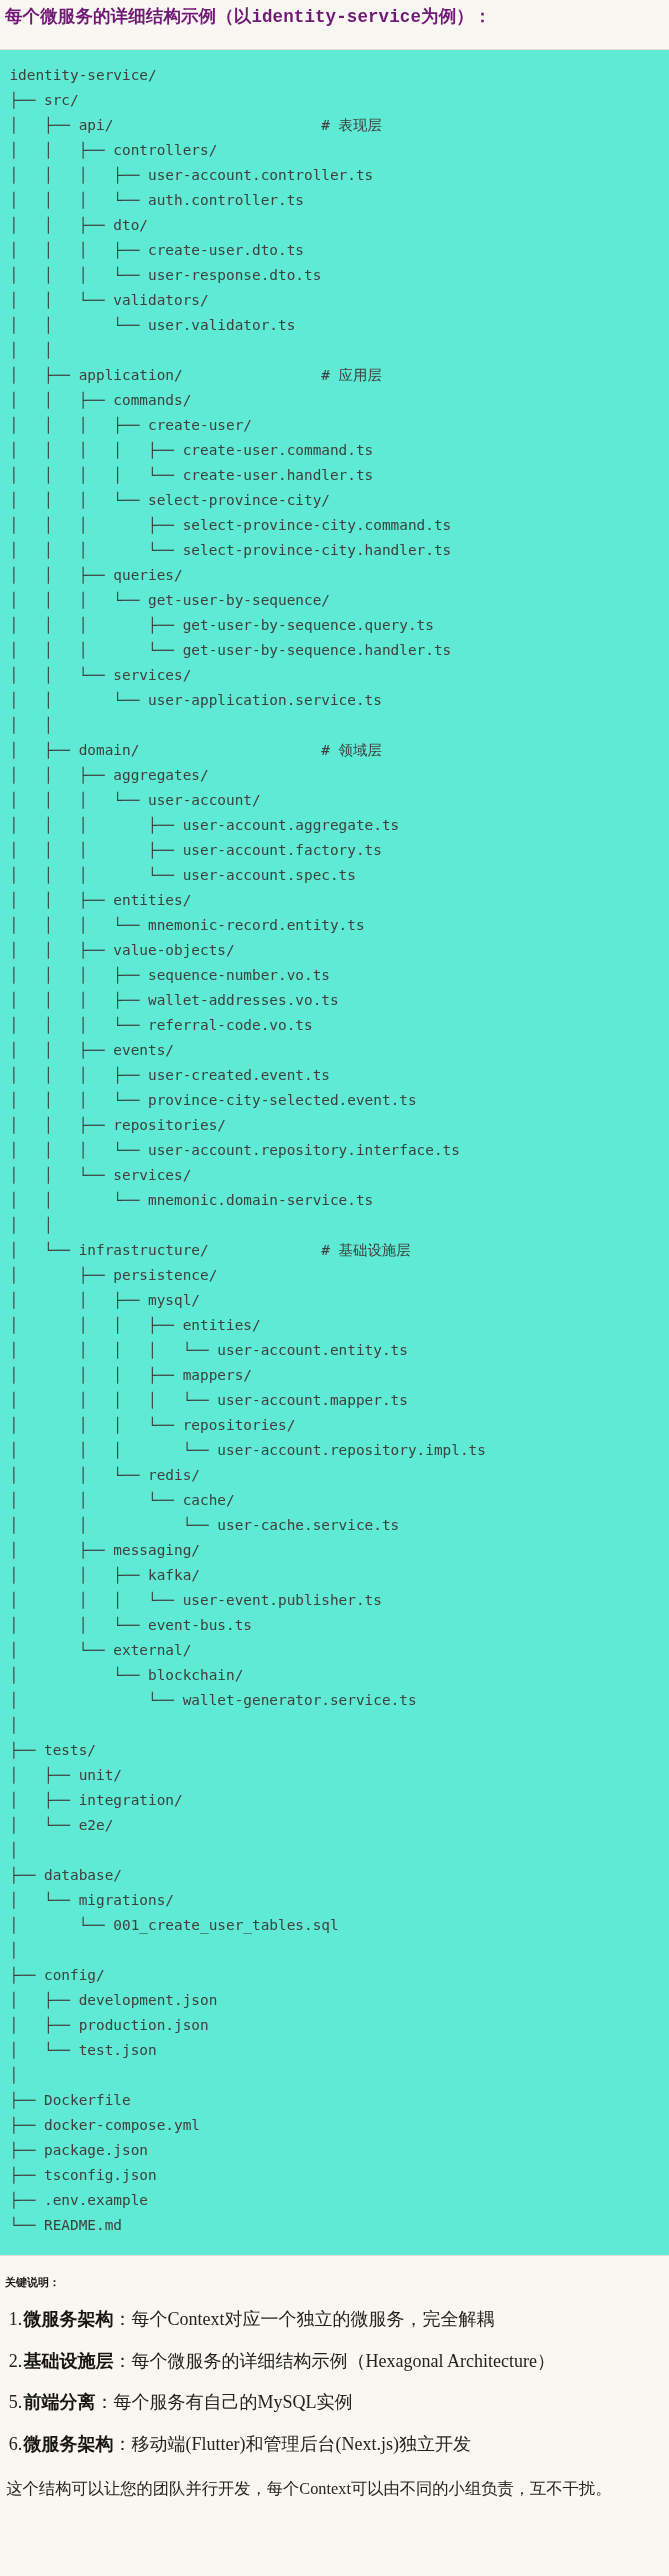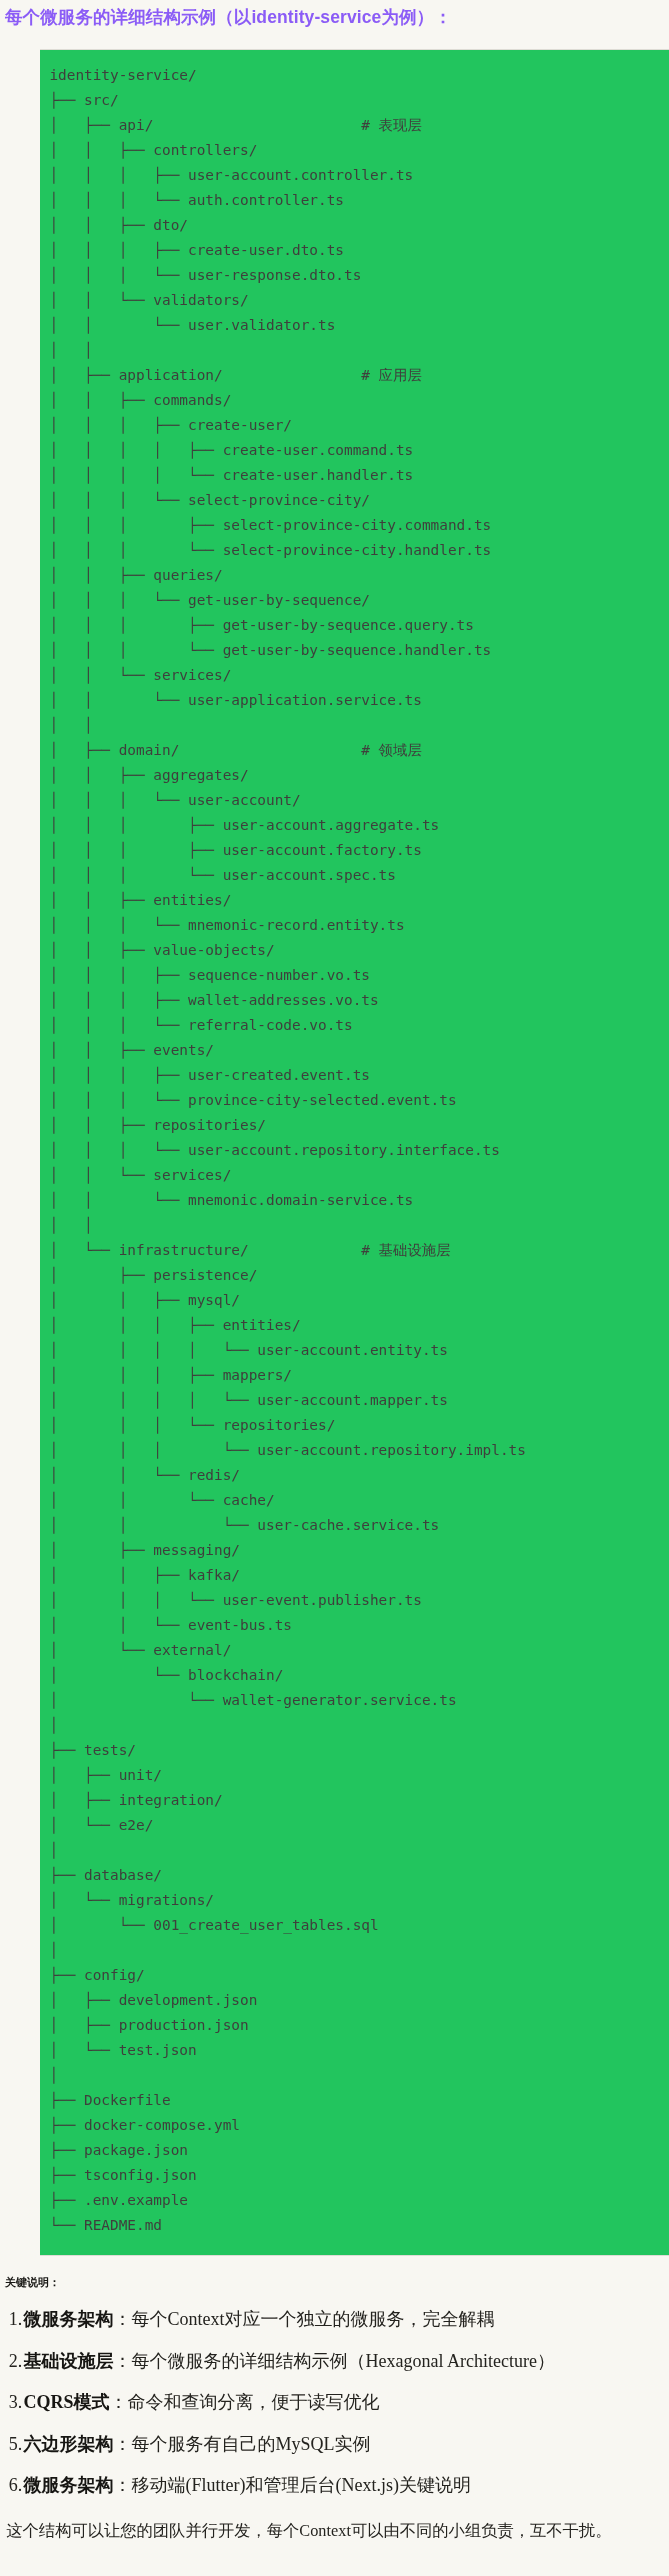--- a/index.html
+++ b/index.html
@@ -10,35 +10,34 @@
   }
   body {
     font-family: "Liberation Serif", serif;
     color: #24231f;
   }
   .doc {
     width: 669px;
     box-sizing: border-box;
   }
   h1.page-title {
-    font-family: Liberation Sans, sans-serif;
+    font-family: Liberation Mono, monospace;
     font-size: 17.5px;
     font-weight: 700;
-    color: #8b5cf6;
+    color: #701a75;
     margin: 0;
     padding: 5px 5px 0 5px;
     line-height: 1.4;
     letter-spacing: 0.1px;
   }
   .code-block {
     margin-top: 19px;
-    background: #22c55e;
+    background: #5eead4;
     border-top: 0.6px solid #dedcd5;
     border-bottom: 0.6px solid #dedcd5;
-    margin-left: 40px;
   }
   pre.tree {
     margin: 0;
     padding: 13.8px 9.4px 16.3px 9.4px;
     font-family: "DejaVu Sans Mono", monospace;
     font-size: 14.4px;
     line-height: 25px;
     color: #3f3f3c;
     white-space: pre;
     overflow: hidden;
@@ -181,27 +180,24 @@
     <h2 class="notes-heading">关键说明：</h2>
 
     <ol class="notes-list">
       <li>
         <span class="note-num">1.</span><span class="note-label">微服务架构</span><span class="note-text">：每个Context对应一个独立的微服务，完全解耦</span>
       </li>
       <li>
         <span class="note-num">2.</span><span class="note-label">基础设施层</span><span class="note-text">：每个微服务的详细结构示例（Hexagonal Architecture）</span>
       </li>
       <li>
-        <span class="note-num">3.</span><span class="note-label">CQRS模式</span><span class="note-text">：命令和查询分离，便于读写优化</span>
-      </li>
-      <li>
-        <span class="note-num">5.</span><span class="note-label">六边形架构</span><span class="note-text">：每个服务有自己的MySQL实例</span>
-      </li>
-      <li>
-        <span class="note-num">6.</span><span class="note-label">微服务架构</span><span class="note-text">：移动端(Flutter)和管理后台(Next.js)关键说明</span>
+        <span class="note-num">5.</span><span class="note-label">前端分离</span><span class="note-text">：每个服务有自己的MySQL实例</span>
+      </li>
+      <li>
+        <span class="note-num">6.</span><span class="note-label">微服务架构</span><span class="note-text">：移动端(Flutter)和管理后台(Next.js)独立开发</span>
       </li>
     </ol>
 
     <p class="closing">这个结构可以让您的团队并行开发，每个Context可以由不同的小组负责，互不干扰。</p>
   </div>
 
 </div>
 
 
 </body></html>

